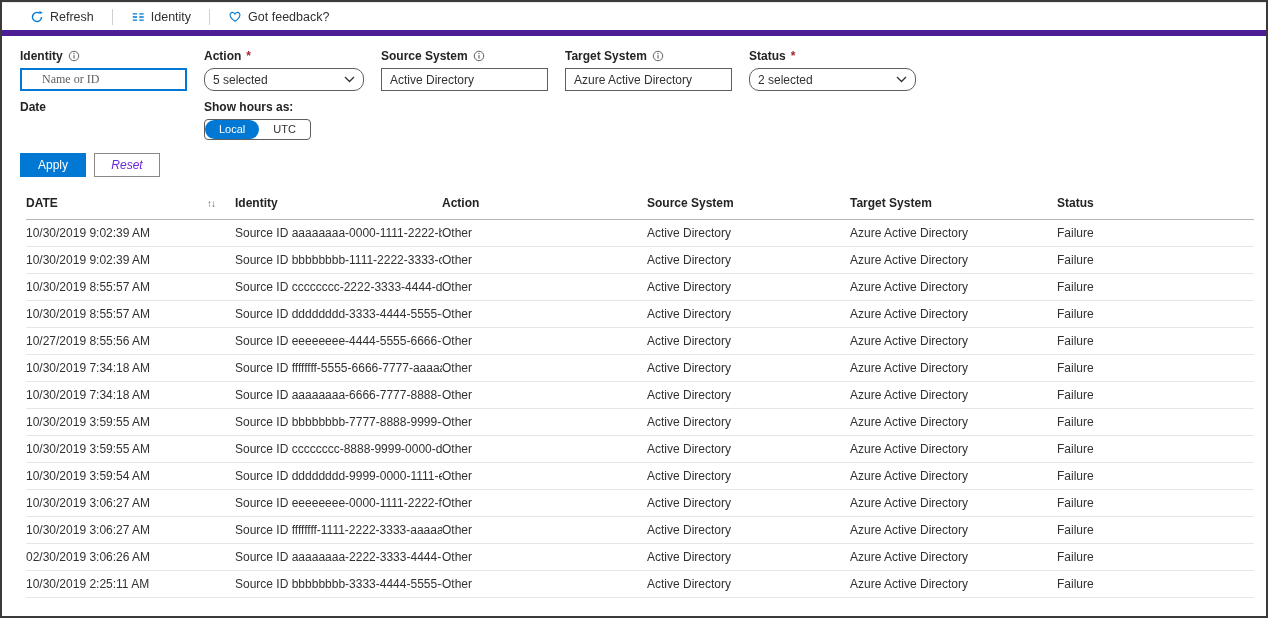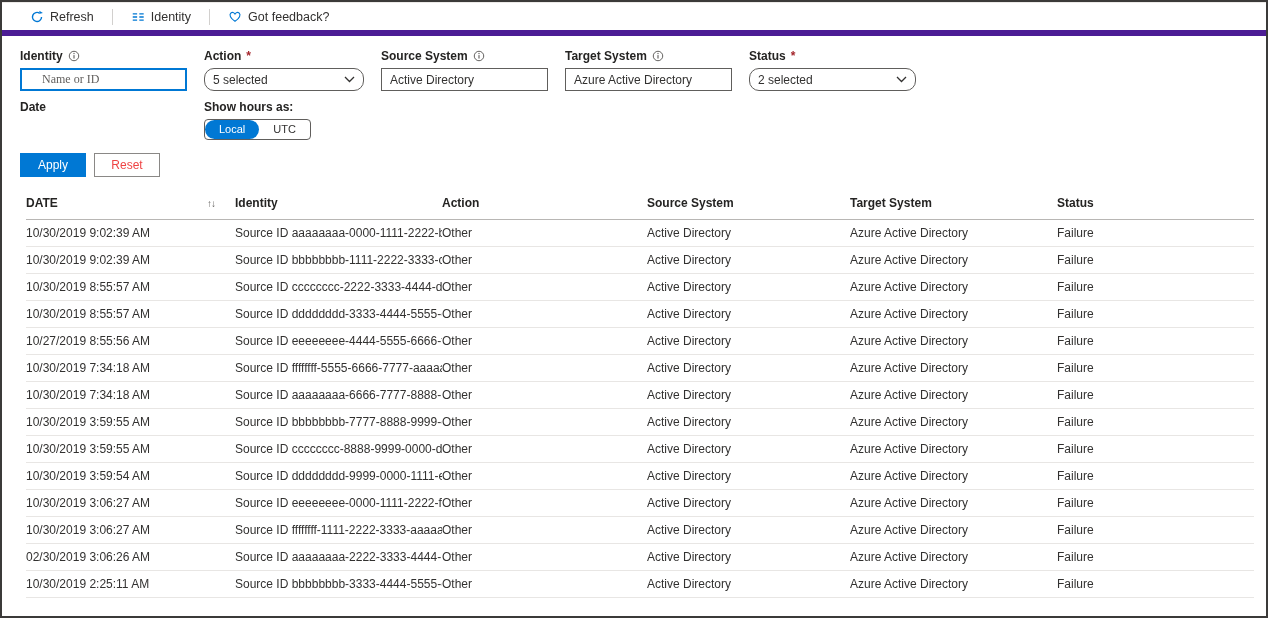--- a/index.html
+++ b/index.html
@@ -39,21 +39,21 @@
   .f-select { justify-content: space-between; cursor: pointer; border-radius: 10px; }
   .toggle {
     display: flex; align-items: center; border: 1px solid #605e5c; border-radius: 4px;
     height: 21px; width: max-content; background: #fff;
   }
   .toggle-opt { font-size: 11px; padding: 3px 14px; cursor: pointer; color: #323130; border-radius: 12px; line-height: 13px; }
   .toggle-opt.selected { background: #0078d4; color: #fff; }
   .btn-row { display: flex; gap: 8px; margin: 13px 0 10px; }
   .btn { font-family: inherit; font-size: 12px; padding: 4px 0; width: 66px; text-align: center; cursor: pointer; border: 1px solid; }
   .btn-primary { background: #0078d4; border-color: #0078d4; color: #fff; text-align: center; }
-  .btn-default { background: #fff; border-color: #8a8886; color: #ef4444; }
+  .btn-default { background: #fff; border-color: #8a8886; color: #6d28d9; font-style: italic; }
   table { border-collapse: collapse; width: 1228px; margin: 2px 14px 0 24px; table-layout: fixed; font-size: 12px; }
   th { text-align: left; font-weight: 700; padding: 9px 4px 9px 0; border-bottom: 1px solid #b8b6b4; color: #252423; font-size: 12px; }
   td { padding: 6px 4px 6px 0; border-bottom: 1px solid #e8e6e4; color: #323130; overflow: hidden; white-space: nowrap; }
   .th-flex { display: flex; align-items: center; justify-content: space-between; padding-right: 16px; }
   .sort-icon { color: #605e5c; font-size: 10px; font-weight: 400; letter-spacing: -1px; }
   .chev svg { display: block; }
 </style>
 </head>
 <body>
 

